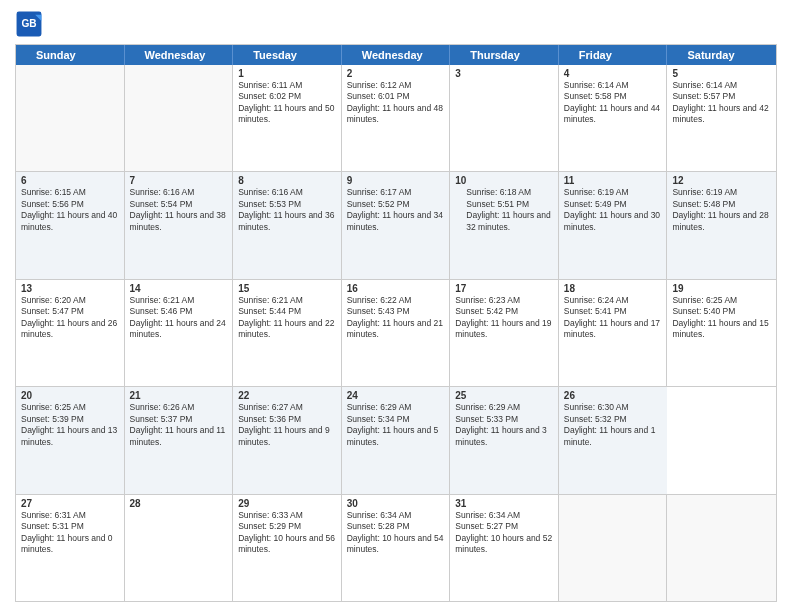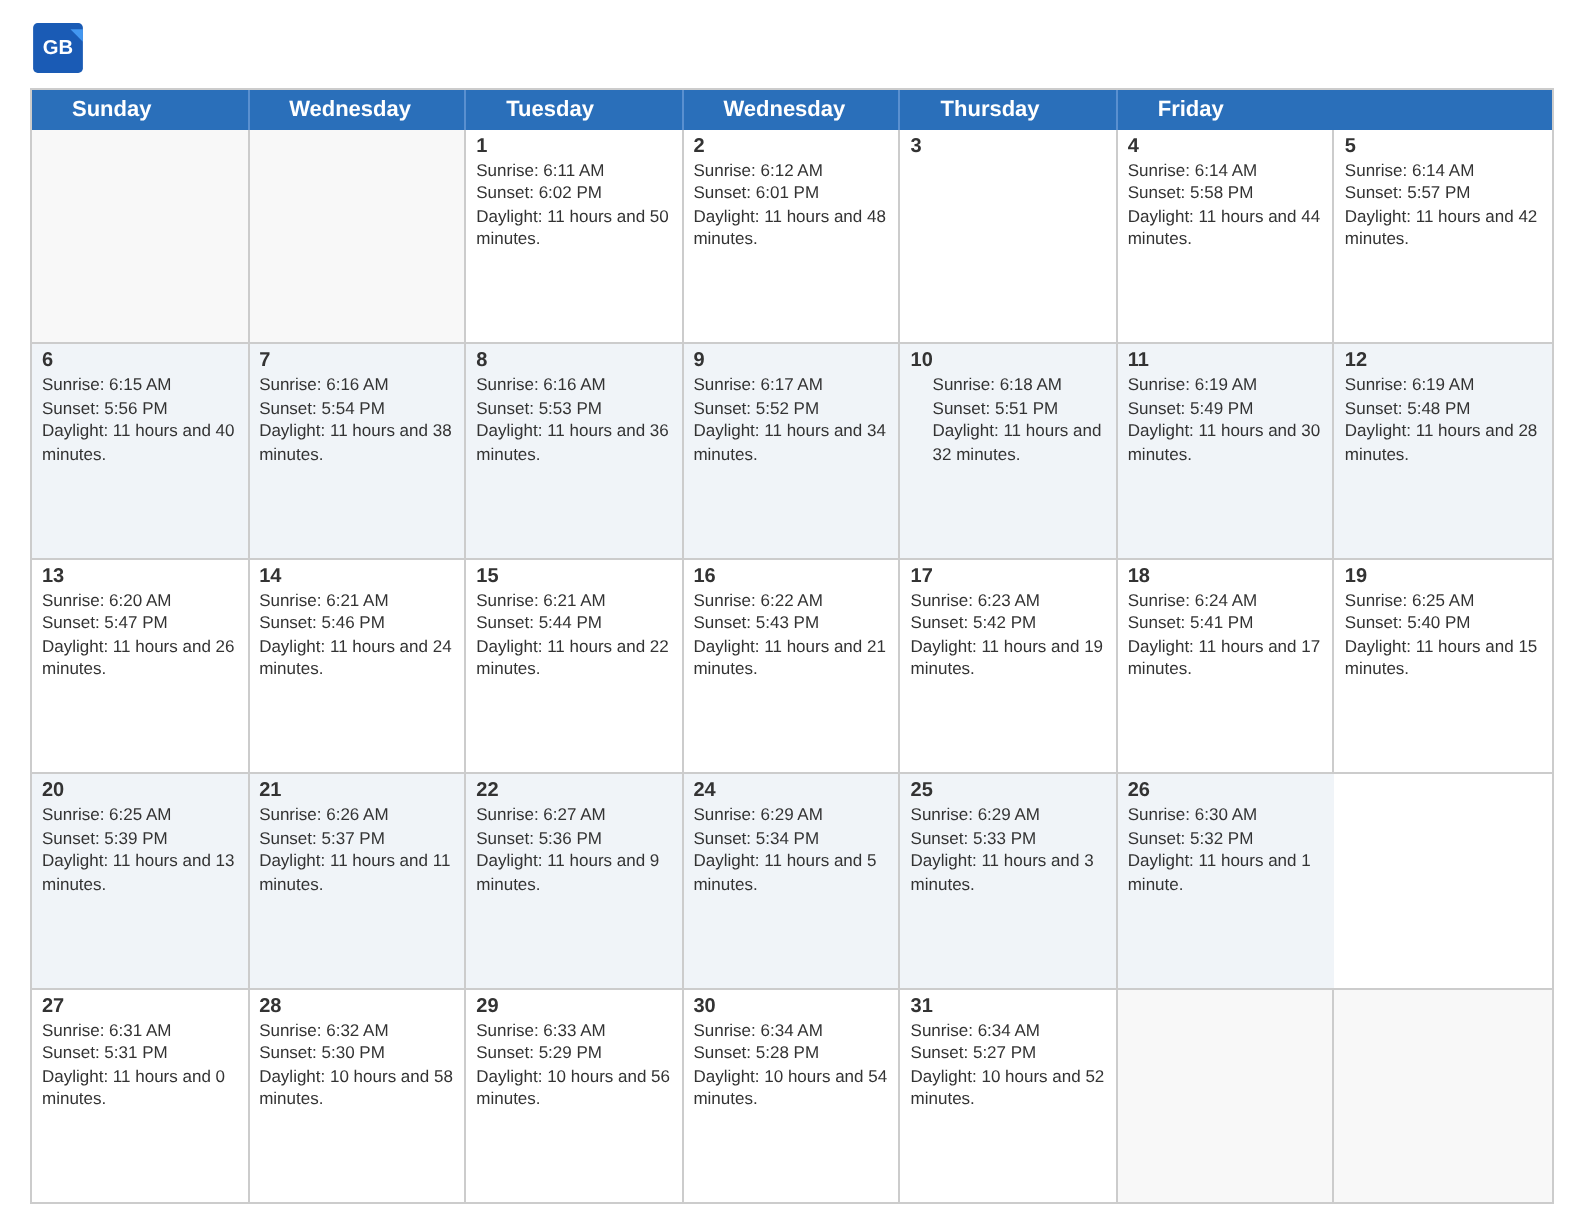--- a/index.html
+++ b/index.html
@@ -131,20 +131,21 @@
   </div>
 
   <div class="calendar">
     <div class="cal-header">
     <div class="cal-header-cell">Sunday</div>
         <div class="cal-header-cell">Wednesday</div>
         <div class="cal-header-cell">Tuesday</div>
         <div class="cal-header-cell">Wednesday</div>
         <div class="cal-header-cell">Thursday</div>
         <div class="cal-header-cell">Friday</div>
+        <div class="cal-header-cell">Saturday</div>
       </div>
     <div class="cal-body">
     <div class="cal-row">
           <div class="cal-cell empty"></div>
           <div class="cal-cell empty"></div>
           <div class="cal-cell">
             <div class="day-num">1</div>
             <div class="cell-text" style="white-space: pre-line;">Sunrise: 6:11 AM
 Sunset: 6:02 PM
 Daylight: 11 hours and 50 minutes.</div>
@@ -299,23 +300,20 @@
         </div>
         <div class="cal-row">
           <div class="cal-cell">
             <div class="day-num">27</div>
             <div class="cell-text" style="white-space: pre-line;">Sunrise: 6:31 AM
 Sunset: 5:31 PM
 Daylight: 11 hours and 0 minutes.</div>
           </div>
           <div class="cal-cell">
             <div class="day-num">28</div>
-            <div class="cell-text" style="white-space: pre-line;">Sunrise: 6:32 AM
-Sunset: 5:30 PM
-Daylight: 10 hours and 58 minutes.</div>
           </div>
           <div class="cal-cell">
             <div class="day-num">29</div>
             <div class="cell-text" style="white-space: pre-line;">Sunrise: 6:33 AM
 Sunset: 5:29 PM
 Daylight: 10 hours and 56 minutes.</div>
           </div>
           <div class="cal-cell">
             <div class="day-num">30</div>
             <div class="cell-text" style="white-space: pre-line;">Sunrise: 6:34 AM

